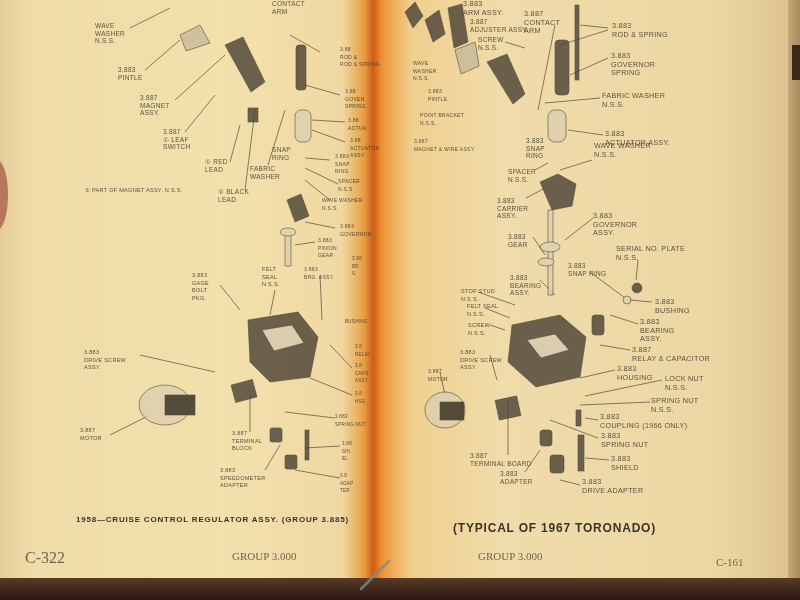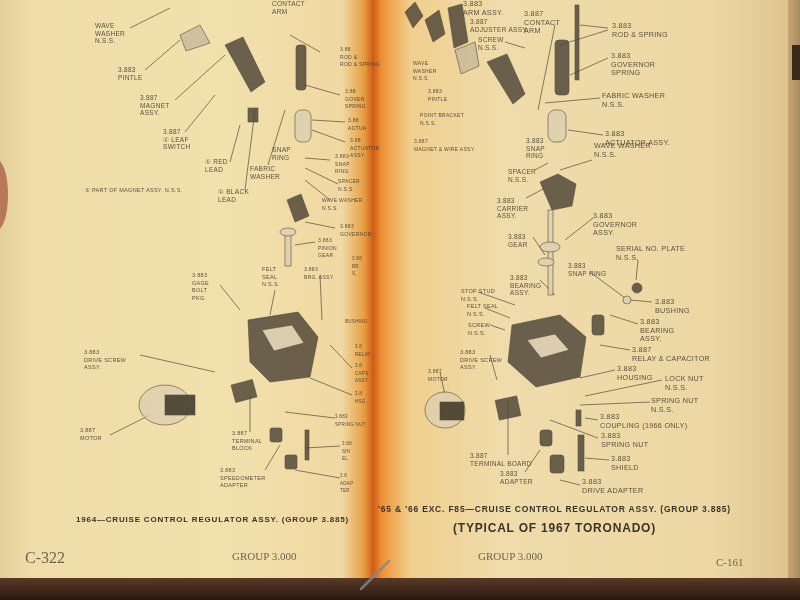--- a/index.html
+++ b/index.html
@@ -226,21 +226,21 @@
 EL</div>
     <div class="lbl" style="left:220px;top:467px;font-size:5.5px">3.883
 SPEEDOMETER
 ADAPTER</div>
     <div class="lbl" style="left:340px;top:472px;font-size:4.5px">3.8
 ADAP
 TER</div>
     <div class="lbl" style="left:85px;top:187px;font-size:5.5px">① PART OF MAGNET ASSY. N.S.S.</div>
   </div>
 
-  <div class="caption" style="left:76px;top:515px;font-size:8px">1964—CRUISE CONTROL REGULATOR ASSY. (GROUP 3.885)</div>
+  <div class="caption" style="left:76px;top:515px;font-size:8px">1958—CRUISE CONTROL REGULATOR ASSY. (GROUP 3.885)</div>
   <div class="folio" style="left:25px;top:549px;font-size:16px">C-322</div>
   <div class="folio" style="left:232px;top:550px;font-size:11px">GROUP 3.000</div>
 
   <div>
     <div class="lbl lbl-r" style="left:463px;top:0px">3.883
 ARM ASSY.</div>
     <div class="lbl lbl-r" style="left:524px;top:10px">3.887
 CONTACT
 ARM</div>
     <div class="lbl" style="left:470px;top:18px">3.887
@@ -318,20 +318,19 @@
     <div class="lbl" style="left:470px;top:452px">3.887
 TERMINAL BOARD</div>
     <div class="lbl lbl-r" style="left:611px;top:455px">3.883
 SHIELD</div>
     <div class="lbl" style="left:500px;top:470px">3.883
 ADAPTER</div>
     <div class="lbl lbl-r" style="left:582px;top:478px">3.883
 DRIVE ADAPTER</div>
   </div>
 
-  <div class="caption" style="left:378px;top:504px;font-size:8.5px">'65 &amp; '66 EXC. F85—CRUISE CONTROL REGULATOR ASSY. (GROUP 3.885)</div>
   <div class="caption" style="left:453px;top:521px;font-size:12px">(TYPICAL OF 1967 TORONADO)</div>
   <div class="folio" style="left:478px;top:550px;font-size:11px">GROUP 3.000</div>
   <div class="folio" style="left:716px;top:556px;font-size:11px">C-161</div>
 
   <div class="bottom-edge"></div>
   <div class="spine-v"></div>
 </div>
 
 </body></html>

